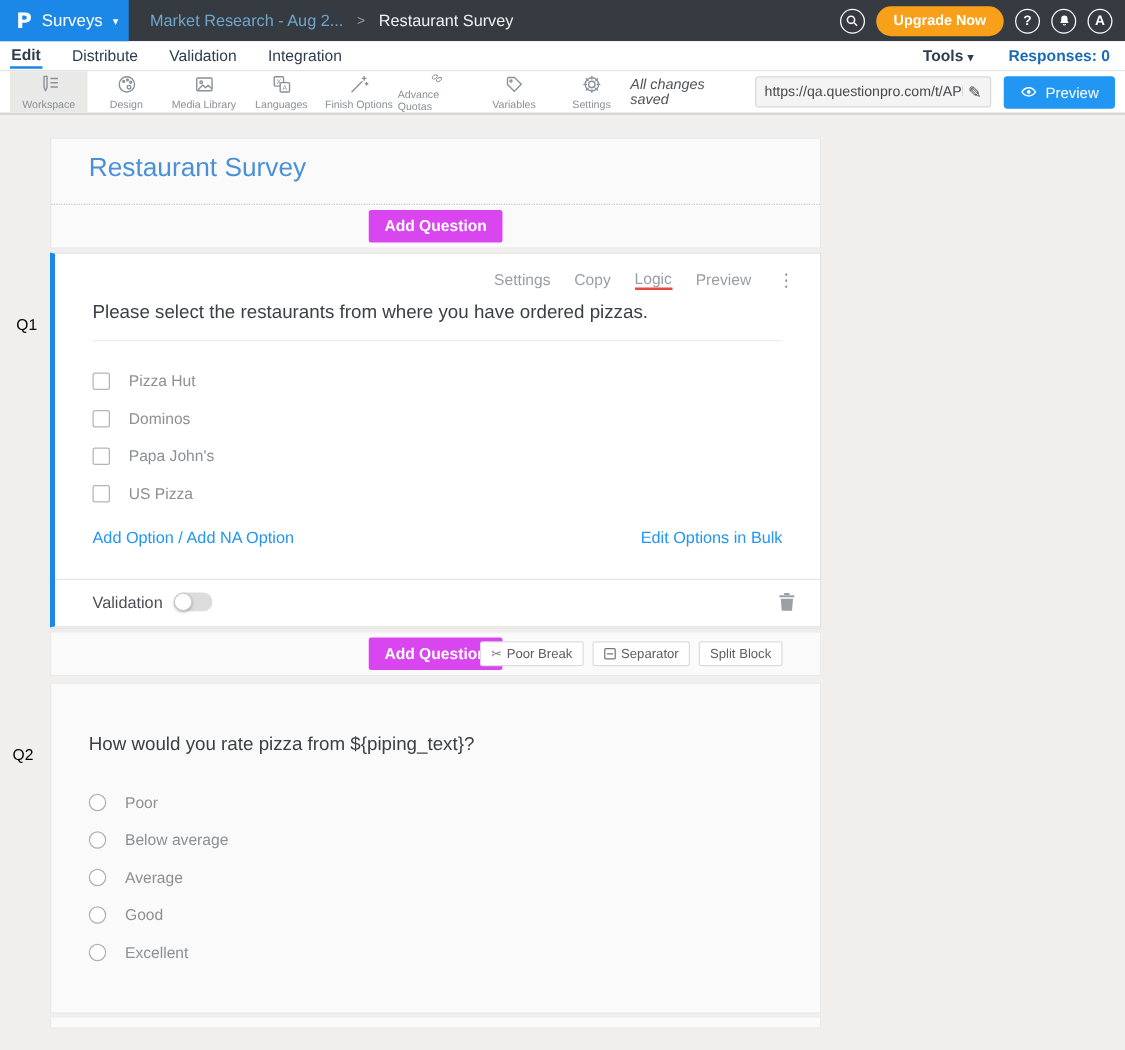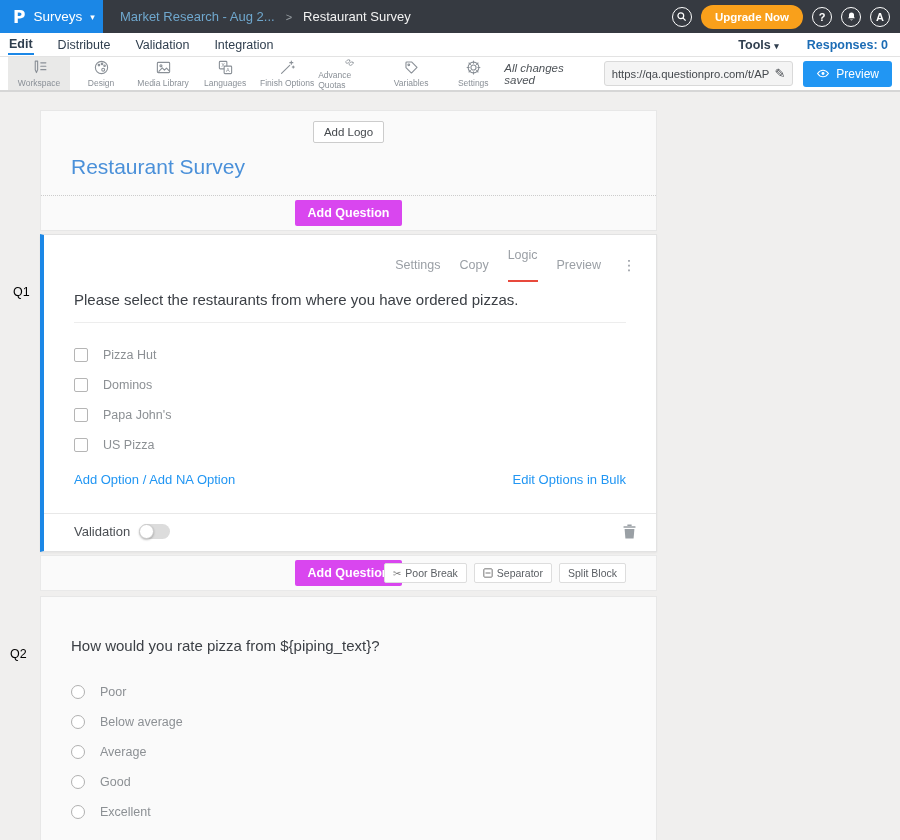--- a/index.html
+++ b/index.html
@@ -79,21 +79,21 @@
   .mini-btn svg { width: 10px; height: 10px; stroke: #777; fill: none; stroke-width: 1.2; }
   .mini-icon { font-size: 10px; color: #777; }
 
   
   .q1-card { background: #fff; border: 1px solid #e2e2e2; border-left: 4px solid #1b87e6;
     margin-top: 3px; position: relative; box-shadow: 0 1px 2px rgba(0,0,0,.05); }
   .qtag { position: absolute; left: -31px; font-size: 12.5px; color: #000000; }
   .q-actions { display: flex; justify-content: flex-end; align-items: center; gap: 19px;
     padding: 13px 20px 0; color: #9a9fa5; font-size: 12.5px; }
   .q-action { cursor: pointer; }
-  .q-action.logic-active { border-bottom: 2px solid #e8493c; padding-bottom: 18px; }
+  .q-action.logic-active { border-bottom: 2px solid #e8493c; padding-bottom: 0; }
   .kebab-icon { font-size: 14px; color: #8a9097; cursor: pointer; margin-left: 2px; }
   .q-text { font-size: 15px; color: #3c4046; margin: 0 30px; padding: 9px 0 14px;
     border-bottom: 1px solid #ededed; }
   .q-text.noline { border-bottom: none; padding: 40px 0 6px; }
   .options { padding: 17px 30px 0; }
   .opt { display: flex; align-items: center; gap: 15px; height: 30px; }
   .checkbox { width: 14px; height: 14px; border: 1px solid #b5b5b5; border-radius: 2px;
     background: #fff; flex: none; cursor: pointer; }
   .radio { width: 14px; height: 14px; border: 1px solid #b0b0b0; border-radius: 50%;
     background: #fff; flex: none; cursor: pointer; }
@@ -241,23 +241,20 @@
         </svg>
       <span>Preview</span>
     </button>
   </div>
 </div>
 
 <div class="main">
   <div class="col">
 
     <div class="card">
-      <div class="header-top">
-        <button class="add-logo-btn">Add Logo</button>
-      </div>
       <div class="survey-title">Restaurant Survey</div>
       <div class="strip">
         <button class="add-q-btn">Add Question</button>
       </div>
     </div>
 
     <div class="q1-card">
       <span class="qtag" style="top:50px;">Q1</span>
       <div class="q-actions">
         <span class="q-action">Settings</span>

